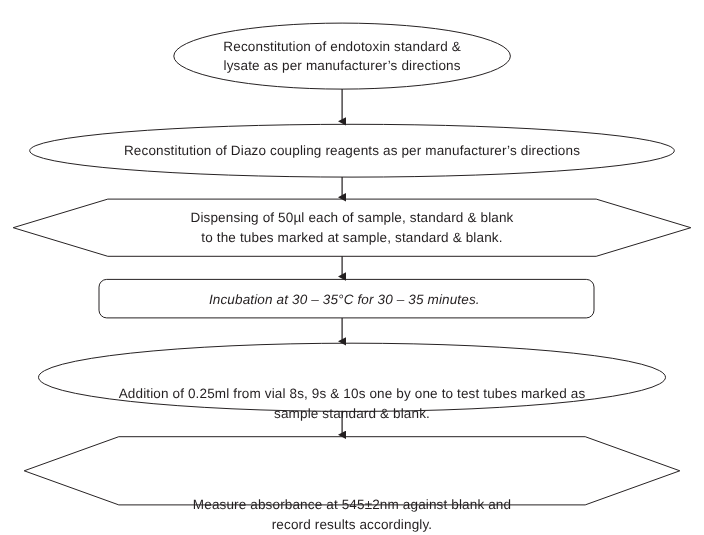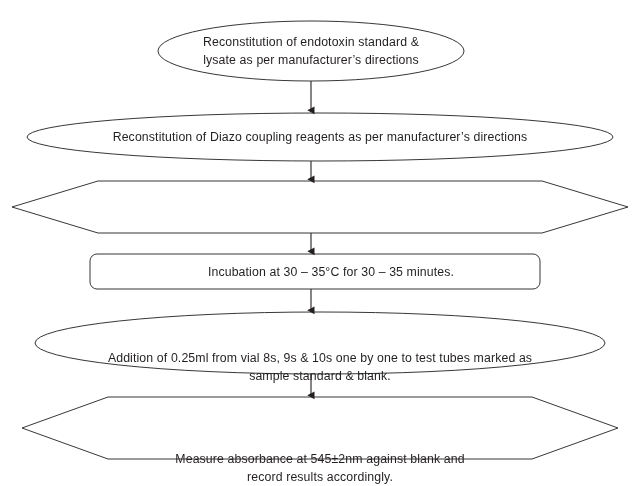--- a/index.html
+++ b/index.html
@@ -45,21 +45,21 @@
     line-height: 18px;
     color: #231f20;
     letter-spacing: 0.01em;
     white-space: pre-line;
     padding: 0 6px;
   }
   
   #node-1 { left: 158px; top: 21px;  width: 306px; height: 60px; }
   #node-2 { left: 27px;  top: 113px; width: 586px; height: 48px; }
   #node-3 { left: 12px;  top: 181px; width: 616px; height: 52px; }
-  #node-4 { left: 106px;  top: 254px; width: 450px; height: 35px; }
+  #node-4 { left: 88px;  top: 254px; width: 450px; height: 35px; font-style: italic; }
   #node-5 { left: 35px;  top: 312px; width: 570px; height: 62px; }
   #node-6 { left: 22px;  top: 397px; width: 596px; height: 62px; margin-top: 40px; }
 
   #node-3 .node-text,
   #node-6 .node-text { max-width: 340px; }
   #node-5 .node-text { max-width: 520px; margin-top: 48px; }
   #node-1 .node-text { max-width: 290px; }
 </style>
 </head>
 <body>
@@ -94,20 +94,24 @@
 
   <div class="node" id="node-2">
     <span class="node-text">Reconstitution of Diazo coupling reagents as per manufacturer’s directions</span>
   </div>
 
   <div class="node" id="node-1">
     <span class="node-text">Reconstitution of endotoxin standard &amp;
 lysate as per manufacturer’s directions</span>
   </div>
 
+  <div class="node" id="node-3">
+    <span class="node-text">Dispensing of 50µl each of sample, standard &amp; blank
+to the tubes marked at sample, standard &amp; blank.</span>
+  </div>
 
   <div class="node" id="node-4">
     <span class="node-text">Incubation at 30 – 35°C for 30 – 35 minutes.</span>
   </div>
 
   <div class="node" id="node-5">
     <span class="node-text">Addition of 0.25ml from vial 8s, 9s &amp; 10s one by one to test tubes marked as
 sample standard &amp; blank.</span>
   </div>
 

